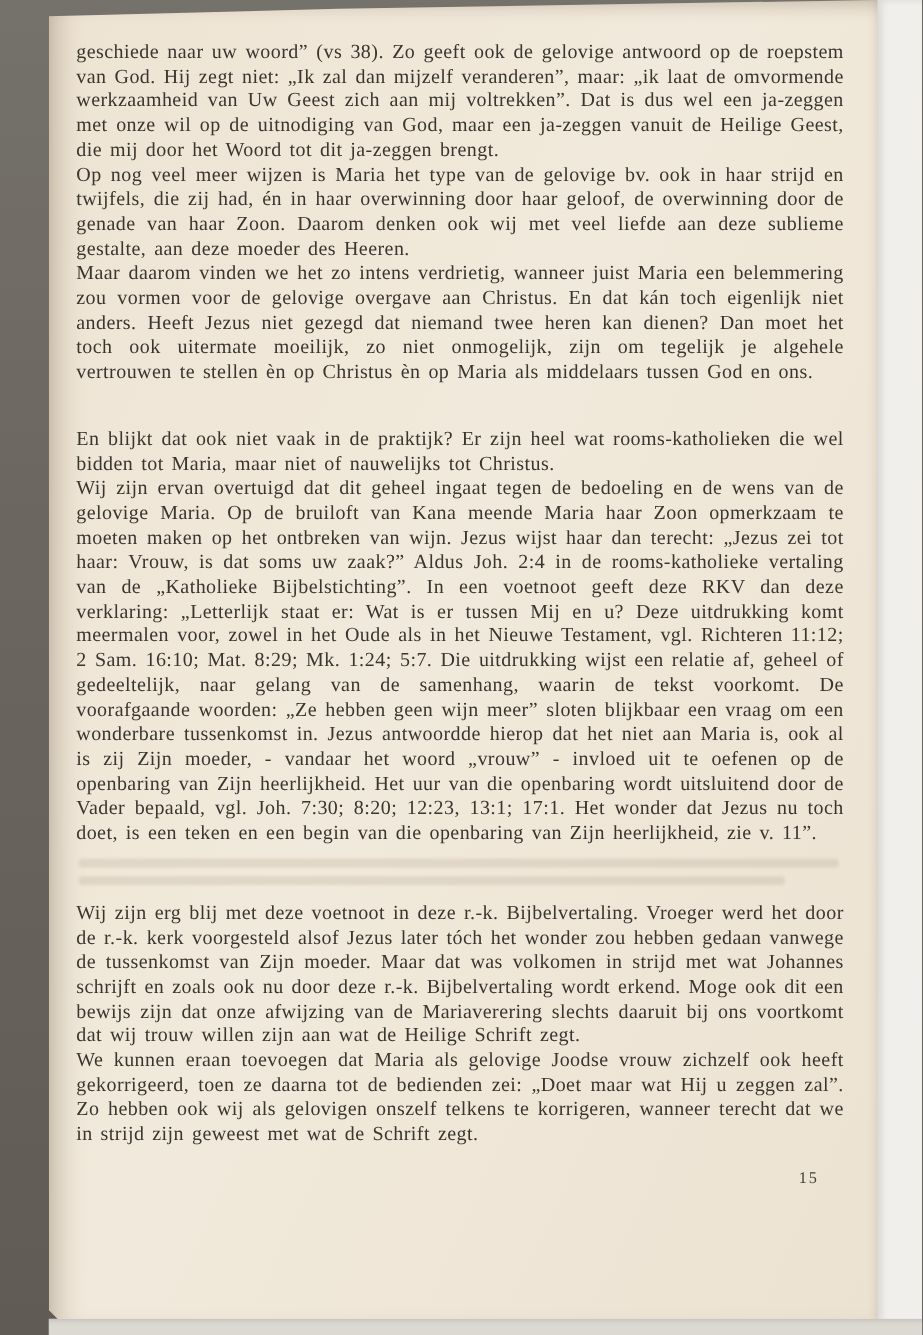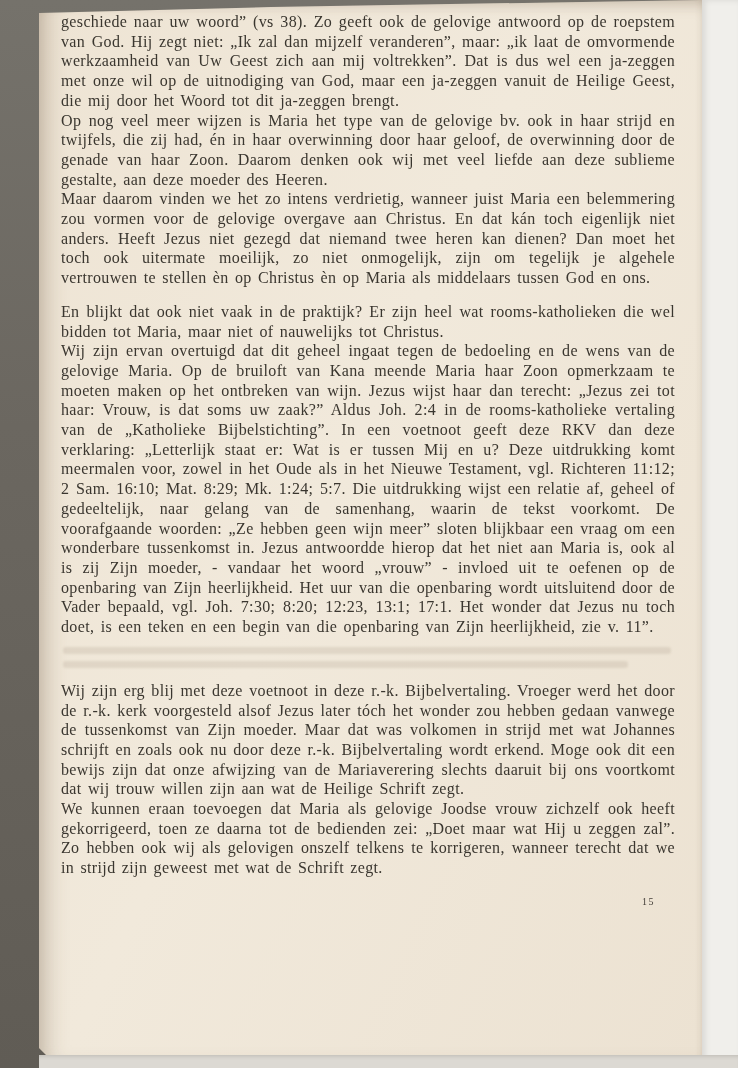--- a/index.html
+++ b/index.html
@@ -34,39 +34,39 @@
                inset 0 14px 16px -12px rgba(85,62,40,0.28),
                inset -6px 0 10px -8px rgba(85,62,40,0.20);
   }
   
   .strip-bottom{
     position:absolute;left:39px;right:0;bottom:0;height:13px;
     background:var(--bottom-strip);
     box-shadow:inset 0 4px 4px -3px rgba(0,0,0,0.15);
   }
   .text{
-    position:absolute;left:22px;top:12px;width:614px;
+    position:absolute;left:22px;top:32px;width:614px;
     color:var(--ink);
     font-size:16px;line-height:19.7px;
     text-align:justify;
     letter-spacing:0.35px;word-spacing:2px;
   }
   .text p{margin:0;}
-  p.gap-before{margin-top:14px;}
+  p.gap-before{margin-top:34px;}
   
   .ghost{height:44px;padding-top:10px;box-sizing:border-box;}
   .ghost .ghost-line{
     height:7px;margin:0 4px 7px 2px;border-radius:3px;
     background:rgba(125,108,86,0.14);
     filter:blur(1.1px);
   }
   .ghost .ghost-line:last-child{width:92%;}
   .pagenum{
     margin-top:14px;padding-right:20px;
-    text-align:right;font-size:10px;letter-spacing:1.5px;color:#45403a;
+    text-align:right;font-size:13px;letter-spacing:1.5px;color:#45403a;
   }
 </style>
 </head>
 <body>
 
 <div class="scan">
   <div class="strip-right"></div>
   <div class="page">
     <div class="text">
       <p>geschiede naar uw woord” (vs 38). Zo geeft ook de gelovige antwoord op de roepstem van God. Hij zegt niet: „Ik zal dan mijzelf veranderen”, maar: „ik laat de omvormende werkzaamheid van Uw Geest zich aan mij voltrekken”. Dat is dus wel een ja-zeggen met onze wil op de uitnodiging van God, maar een ja-zeggen vanuit de Heilige Geest, die mij door het Woord tot dit ja-zeggen brengt.</p>

